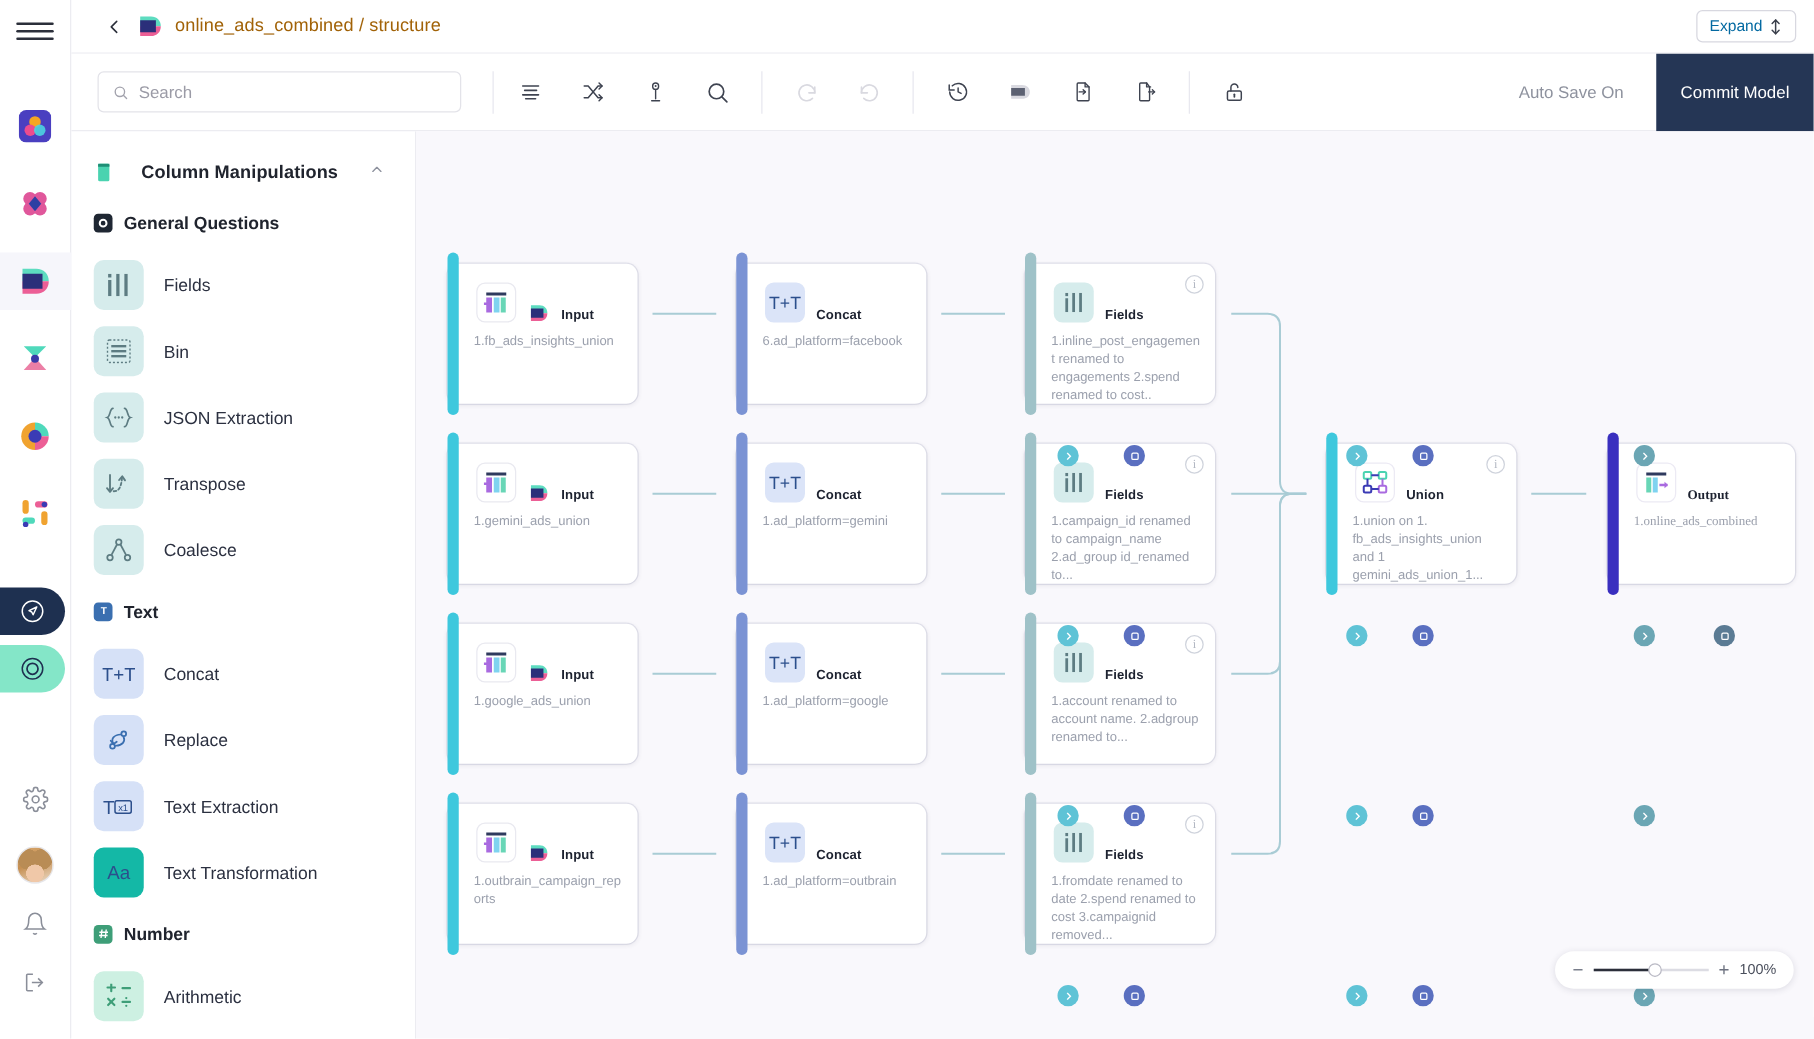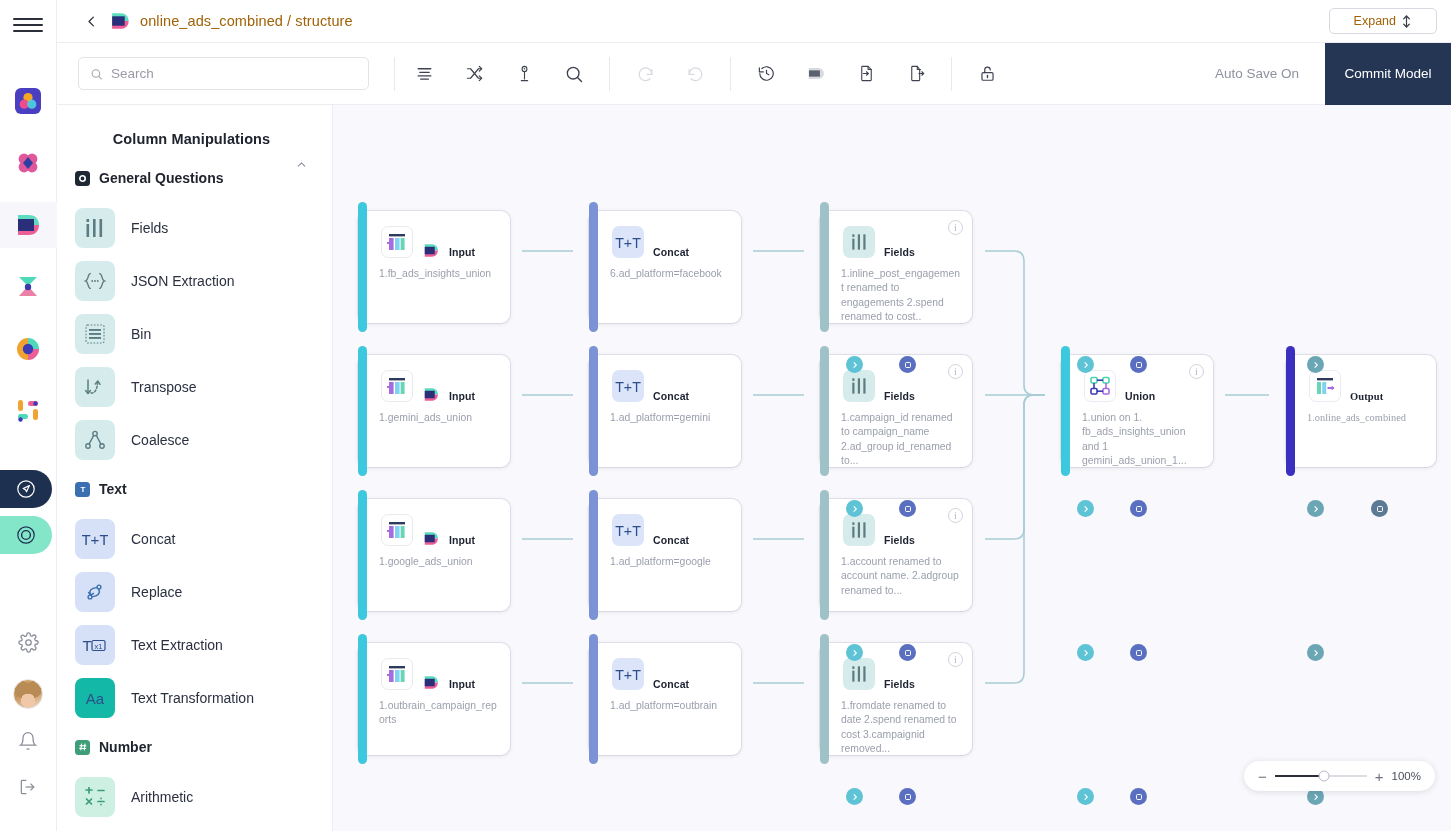--- a/index.html
+++ b/index.html
@@ -49,21 +49,21 @@
   .topbar {
     height: 43px; display: flex; align-items: center; padding: 0 14px 0 24px;
     border-bottom: 1px solid #ececf1; background: #fff; flex: 0 0 43px;
   }
   .back-chevron { width: 20px; height: 20px; display:flex; align-items:center; justify-content:center;
      cursor:pointer; color:#333; margin-right: 8px;}
   .brand-mark { width: 22px; height: 20px; margin-right: 9px; flex: 0 0 22px; }
   .crumb { font-size: 14.5px; color: #a16207; letter-spacing: .1px; }
   .expand-btn {
     margin-left: auto; border: 1px solid #d8d8e0; border-radius: 5px; height: 26px;
-    padding: 0 24px; font-size: 12.5px; color: #a16207; background:#fff; cursor:pointer;
+    padding: 0 10px; font-size: 12.5px; color: #0369a1; background:#fff; cursor:pointer;
     display: flex; align-items: center; gap: 5px;
   }
 
   
   .toolbar {
     height: 62px; display: flex; align-items: center; background: #fff;
     border-bottom: 1px solid #ececf1; flex: 0 0 62px; position: relative;
   }
   .search-wrap { width: 333px; flex: 0 0 333px; padding: 0 21px; display:flex; align-items:center; }
   .search-box {
@@ -91,21 +91,21 @@
 
   
   .body { flex: 1; display: flex; min-height: 0; }
 
   
   .sidebar {
     width: 276px; flex: 0 0 276px; background: #fff; border-right: 1px solid #ececf1;
     padding: 16px 0 0 0; overflow: hidden;
   }
   .section-head {
-    display: flex; align-items: center; gap: 10px; padding: 0 24px 0 18px; height: 34px; cursor: pointer; flex-direction: column;
+    display: flex; align-items: center; gap: 22px; padding: 0 24px 0 18px; height: 34px; cursor: pointer;
   }
   .section-head .stitle { font-size: 14.5px; font-weight: bold; color: #20242e; letter-spacing: .1px; }
   .section-head .chev { margin-left: auto; color: #8e929e; }
   .group-head {
     display: flex; align-items: center; gap: 9px; padding: 0 18px; height: 46px;
   }
   .group-head .gtitle { font-size: 14px; font-weight: bold; color: #20242e; }
   .tool-row {
     display: flex; align-items: center; gap: 16px; padding: 0 18px; height: 53px; cursor: pointer;
   }
@@ -450,41 +450,41 @@
               <rect x="1.5" y="5" width="2.6" height="13" fill="#5d7c82"></rect>
               <rect x="8" y="0" width="2.6" height="18" fill="#5d7c82"></rect>
               <rect x="14.5" y="0" width="2.6" height="18" fill="#5d7c82"></rect>
             </svg>
           </span>
           <span class="tool-label">Fields</span>
         </div>
 
         <div class="tool-row">
           <span class="tool-ico" style="background:#d6ecec;">
+            <svg width="22" height="20" viewBox="0 0 22 20">
+              <rect x="2" y="1" width="18" height="18" rx="1.5" fill="none" stroke="#5d7c82" stroke-width="1.1" stroke-dasharray="1.6 1.6"></rect>
+              <rect x="5" y="5" width="12" height="1.9" fill="#5d7c82"></rect>
+              <rect x="5" y="9" width="12" height="1.9" fill="#5d7c82"></rect>
+              <rect x="5" y="13" width="12" height="1.9" fill="#5d7c82"></rect>
+            </svg>
+          </span>
+          <span class="tool-label">Bin</span>
+        </div>
+
+        <div class="tool-row">
+          <span class="tool-ico" style="background:#d6ecec;">
             <svg width="24" height="18" viewBox="0 0 26 18" fill="none" stroke="#5d7c82" stroke-width="1.5" stroke-linecap="round">
               <path d="M8 1 C5 1 6 8 3 9 C6 10 5 17 8 17"></path>
               <path d="M18 1 C21 1 20 8 23 9 C20 10 21 17 18 17"></path>
               <circle cx="10" cy="9" r="1" fill="#5d7c82" stroke="none"></circle>
               <circle cx="13" cy="9" r="1" fill="#5d7c82" stroke="none"></circle>
               <circle cx="16" cy="9" r="1" fill="#5d7c82" stroke="none"></circle>
             </svg>
           </span>
           <span class="tool-label">JSON Extraction</span>
-        </div>
-
-        <div class="tool-row">
-          <span class="tool-ico" style="background:#d6ecec;">
-            <svg width="22" height="20" viewBox="0 0 22 20">
-              <rect x="2" y="1" width="18" height="18" rx="1.5" fill="none" stroke="#5d7c82" stroke-width="1.1" stroke-dasharray="1.6 1.6"></rect>
-              <rect x="5" y="5" width="12" height="1.9" fill="#5d7c82"></rect>
-              <rect x="5" y="9" width="12" height="1.9" fill="#5d7c82"></rect>
-              <rect x="5" y="13" width="12" height="1.9" fill="#5d7c82"></rect>
-            </svg>
-          </span>
-          <span class="tool-label">Bin</span>
         </div>
 
         <div class="tool-row">
           <span class="tool-ico" style="background:#d6ecec;">
             <svg width="22" height="20" viewBox="0 0 22 20" fill="none" stroke="#5d7c82" stroke-width="1.5" stroke-linecap="round" stroke-linejoin="round">
               <path d="M4 3 V16"></path>
                 <path d="M1.6 13.5 L4 16.5 L6.4 13.5"></path>
               <path d="M7 16 C11 16 13 13 13.6 5" stroke-dasharray="2 2"></path>
               <path d="M11.3 7 L13.8 4 L16 7.3"></path>
             </svg>

